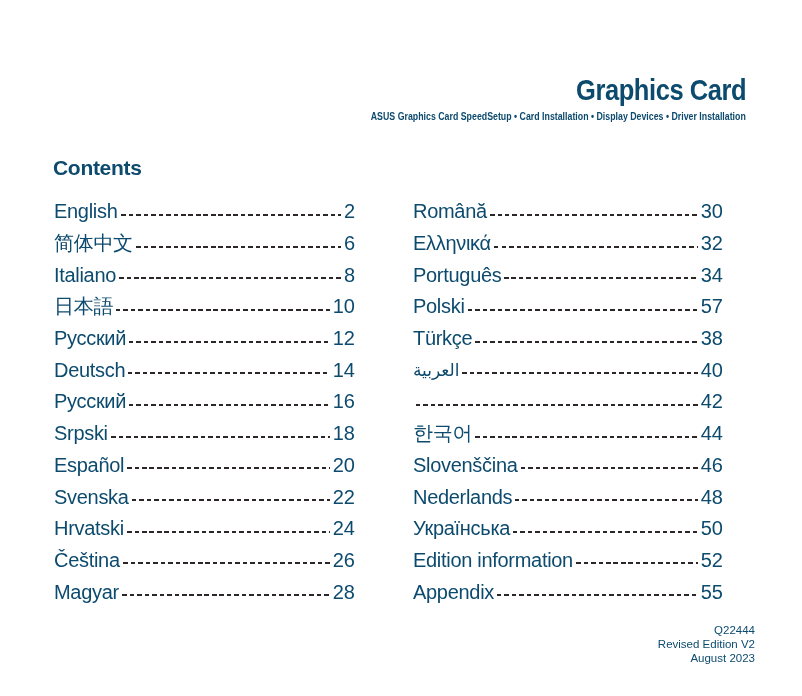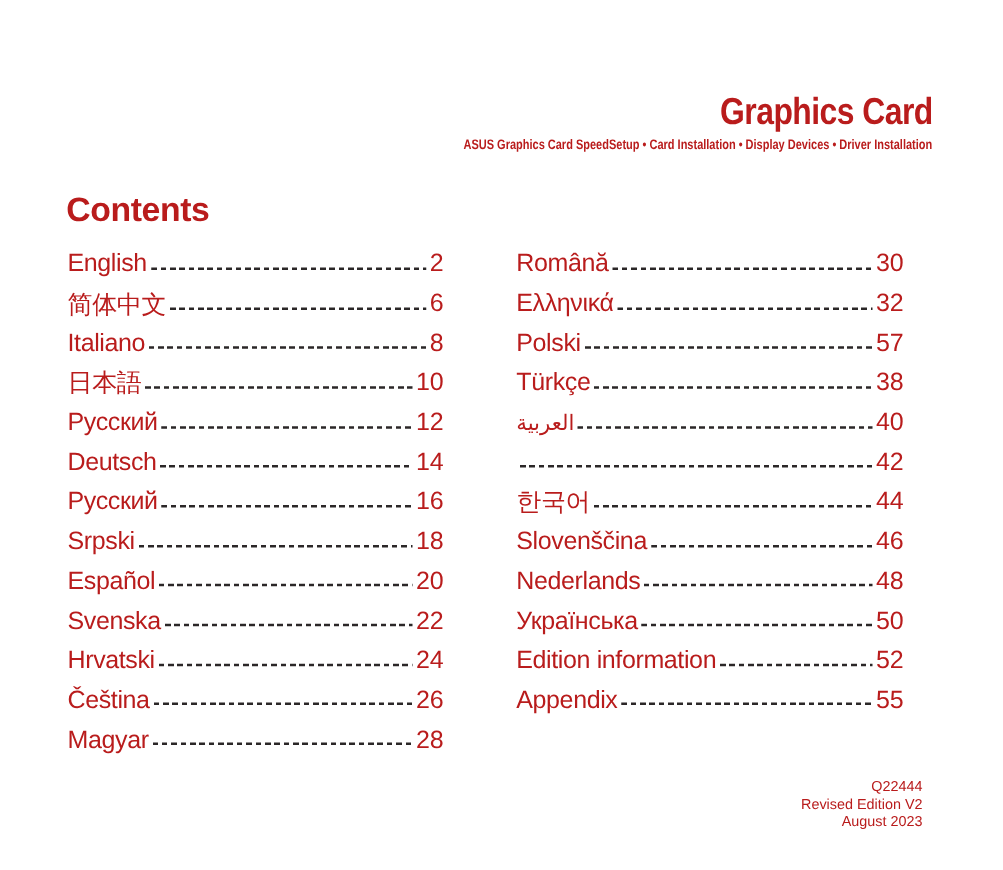--- a/index.html
+++ b/index.html
@@ -5,21 +5,21 @@
   html, body {
     margin: 0;
     padding: 0;
     background: #ffffff;
   }
   .page {
     position: relative;
     width: 802px;
     height: 696px;
     background: #ffffff;
-    color: #b91c1c;
+    color: #0c4a6e;
     font-family: "Liberation Sans", "DejaVu Sans", sans-serif;
     overflow: hidden;
   }
 
   
   .header {
     position: absolute;
     top: 74px;
     right: 56px;
     text-align: right;
@@ -43,21 +43,21 @@
     transform: scaleX(0.80);
     transform-origin: right center;
     white-space: nowrap;
   }
 
   
   .contents-heading {
     position: absolute;
     left: 53px;
     top: 153px;
-    font-size: 27px;
+    font-size: 21px;
     font-weight: bold;
     letter-spacing: -0.3px;
     line-height: 30px;
   }
 
   
   .toc-col {
     position: absolute;
     top: 196px;
   }
@@ -93,21 +93,21 @@
   }
   .toc-page {
     font-size: 20px;
     flex: 0 0 auto;
   }
 
   
   .footer {
     position: absolute;
     top: 623px;
-    right: 64px;
+    right: 47px;
     text-align: right;
     font-size: 11.5px;
     line-height: 14px;
   }
 </style>
 </head>
 <body>
 
 <div class="page">
 
@@ -189,20 +189,25 @@
   <div class="toc-col right" id="toc-right">
       <div class="toc-row">
         <span class="toc-label">Română</span>
         <span class="toc-leader"></span>
         <span class="toc-page">30</span>
       </div>
       <div class="toc-row">
         <span class="toc-label">Ελληνικά</span>
         <span class="toc-leader"></span>
         <span class="toc-page">32</span>
+      </div>
+      <div class="toc-row">
+        <span class="toc-label">Português</span>
+        <span class="toc-leader"></span>
+        <span class="toc-page">34</span>
       </div>
       <div class="toc-row">
         <span class="toc-label">Polski</span>
         <span class="toc-leader"></span>
         <span class="toc-page">57</span>
       </div>
       <div class="toc-row">
         <span class="toc-label">Türkçe</span>
         <span class="toc-leader"></span>
         <span class="toc-page">38</span>

